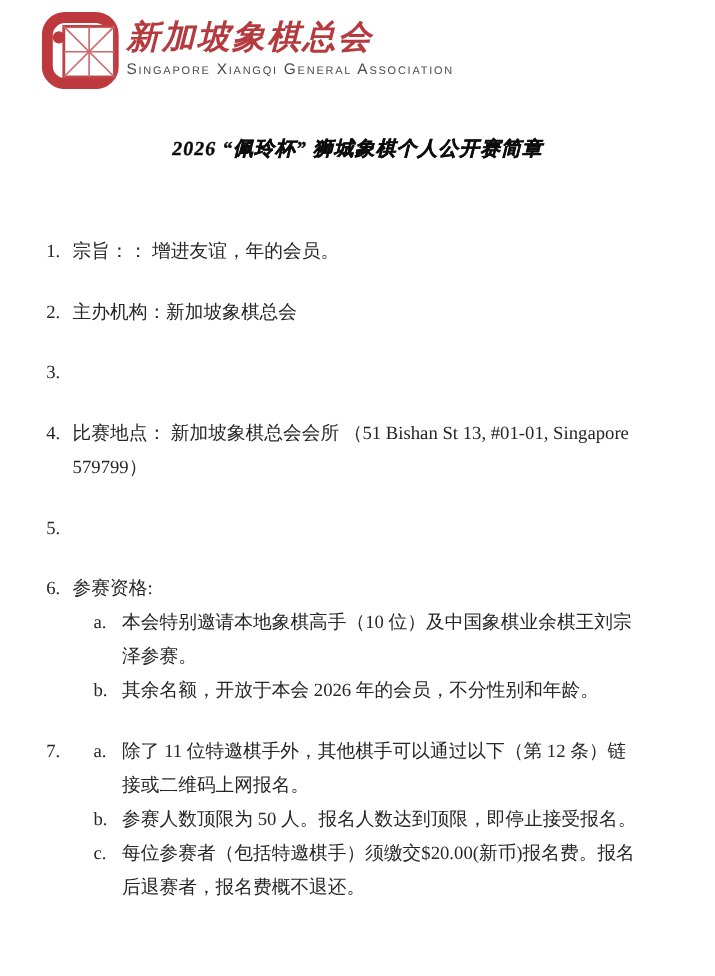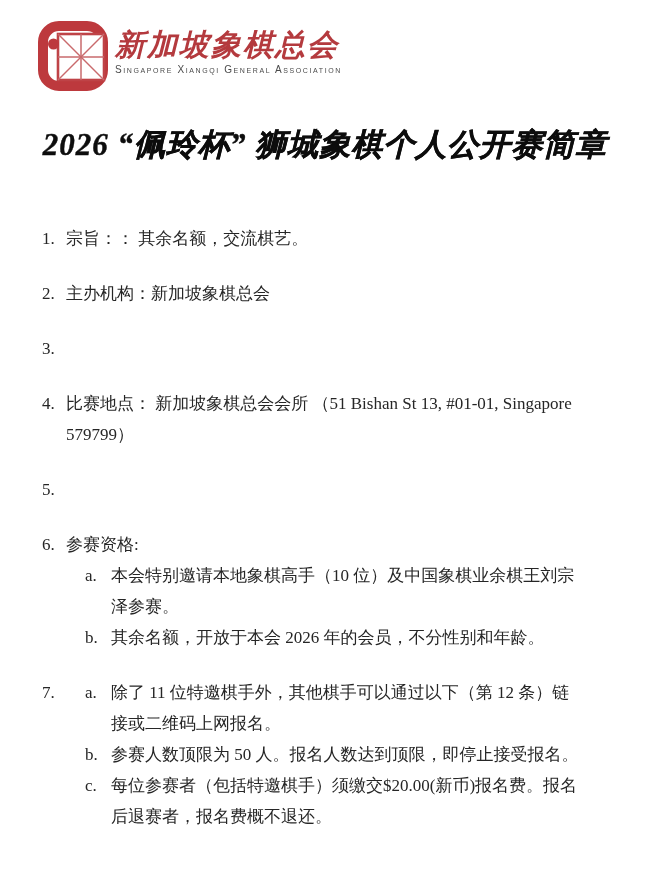--- a/index.html
+++ b/index.html
@@ -6,47 +6,47 @@
   html, body { background: #ffffff; }
   body {
     width: 650px; height: 887px;
     font-family: "Liberation Serif", "DejaVu Serif", serif;
     color: #262626;
     overflow: hidden;
   }
   .page { position: relative; width: 650px; height: 887px; background: #fff; }
 
   
-  .logo-row { display: flex; align-items: flex-start; padding: 21px 0 0 38px; gap: 7px; }
+  .logo-row { display: flex; align-items: flex-start; padding: 11px 0 0 38px; gap: 7px; }
   .logo-icon svg { width: 70px; height: 70px; display: block; }
   .logo-text { margin-top: 7px; }
   .logo-cn {
     color: #b43a3e;
     font-size: 30px;
     line-height: 34px;
     font-weight: bold;
     font-style: italic;
     letter-spacing: 2px;
     white-space: nowrap;
   }
   .logo-en {
     font-family: "Liberation Sans", "DejaVu Sans", sans-serif;
     font-variant: small-caps;
-    font-size: 10px;
+    font-size: 14px;
     letter-spacing: 1.6px;
     color: #4a4a4a;
     margin-top: 2px;
     white-space: nowrap;
   }
 
   
   .doc-title {
     margin: 34px 24px 0;
     text-align: center;
-    font-size: 31px;
+    font-size: 18px;
     line-height: 40px;
     font-weight: 900;
     font-style: italic;
     letter-spacing: 1px;
     color: #0d0d0d;
     -webkit-text-stroke: 0.4px #0d0d0d;
   }
 
   
   ol { list-style: none; }
@@ -90,21 +90,21 @@
       <div class="logo-en">Singapore Xiangqi General Association</div>
     </div>
   </header>
 
   <h1 class="doc-title">2026 “佩玲杯” 狮城象棋个人公开赛简章</h1>
 
   <ol class="doc-list">
 
     <li class="doc-item">
       <span class="num">1.</span>
-      <div class="item-body">宗旨：： 其余名额，交流棋艺。</div>
+      <div class="item-body">宗旨：： 增进友谊，年的会员。</div>
     </li>
 
     <li class="doc-item">
       <span class="num">2.</span>
       <div class="item-body">主办机构：新加坡象棋总会</div>
     </li>
 
     <li class="doc-item">
       <span class="num">3.</span>
     </li>

